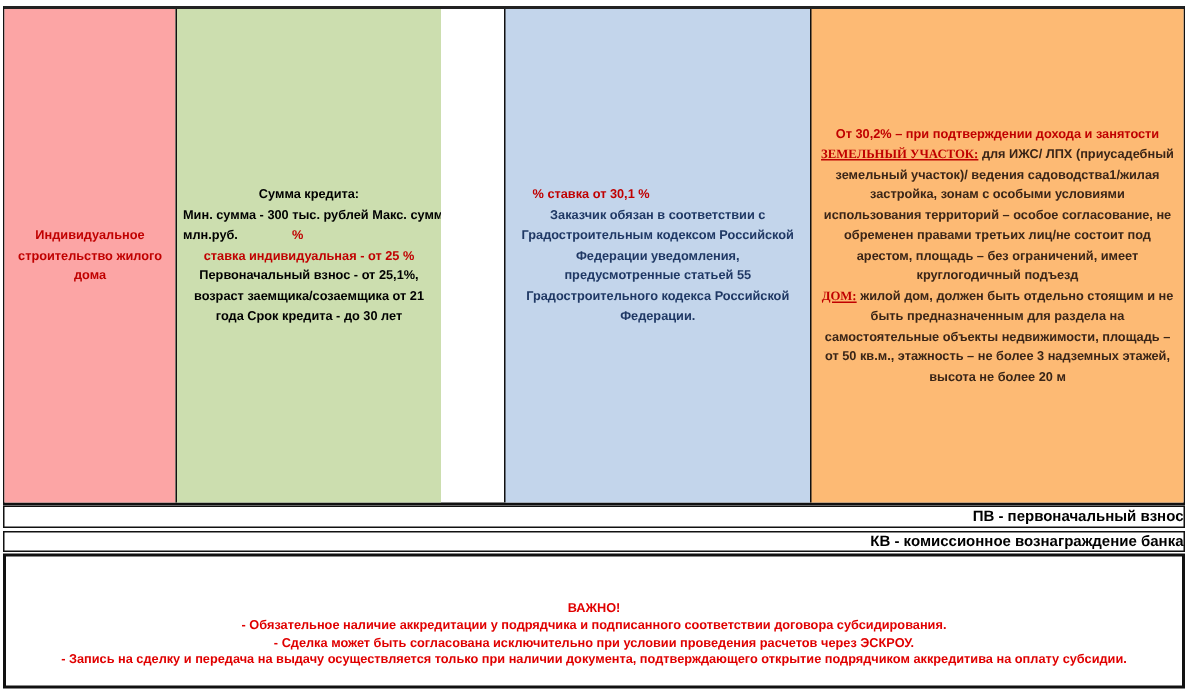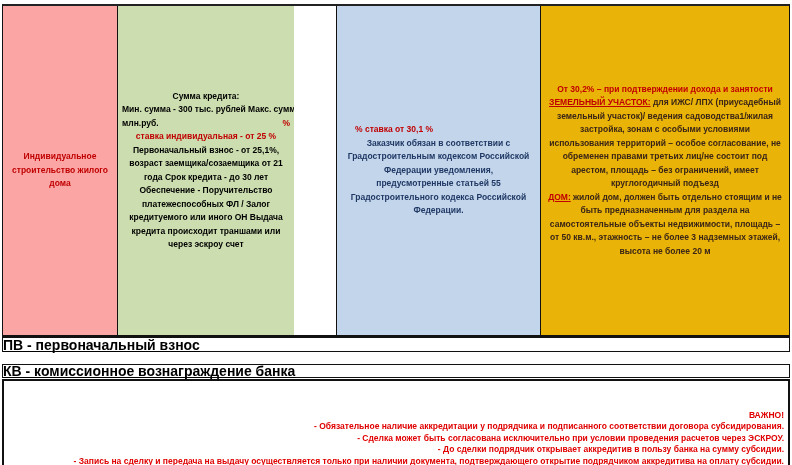--- a/index.html
+++ b/index.html
@@ -34,52 +34,50 @@
     justify-content: center;
     font-size: 8.5px;
     line-height: 13.5px;
     text-align: center;
     overflow: hidden;
   }
   .cell + .cell { border-left: 1px solid #111111; }
   .cell-gray   { width: 114px; background: #fca5a5; color: #C00000; padding: 0 5px; }
   .cell-green  { width: 177px; background: #CCDEAF; color: #000000; padding: 0 4px; }
   .cell-blue   { width: 204px; background: #C3D5EB; color: #1F3864; padding: 0 9px; margin-left: 42px; }
-  .cell-tan    { flex: 1;      background: #eab308; color: #3A2517; padding: 0 6px; }
+  .cell-tan    { flex: 1;      background: #fdba74; color: #3A2517; padding: 0 6px; }
   .red   { color: #C00000; }
-  .u     { text-decoration: underline; }
+  .u     { text-decoration: underline; font-family: Liberation Serif, serif; }
   .nowrap { white-space: nowrap; }
   .line-split {
     display: flex;
-    justify-content: space-between;
     align-items: baseline;
     gap: 36px;
   }
   .rate-indent { text-align: left; padding-left: 9px; }
   .legend-row {
     height: 15px;
     border: 1px solid #111111;
     background: #ffffff;
     display: flex;
     align-items: center;
-    justify-content: flex-start;
-    font-size: 14px;
+    justify-content: flex-end;
+    font-size: 10px;
     color: #000000;
-    text-decoration: underline;
   }
-  .legend-row.kv { height: 14px; margin-top: 12px; }
+  .legend-row.kv { height: 14px; margin-top: 2px; }
   .notice {
     margin-top: 1px;
     height: 90px;
     border: 2px solid #111111;
     background: #ffffff;
     color: #E00000;
     font-size: 8.5px;
     line-height: 11.4px;
-    text-align: right;
+    text-align: center;
     padding: 29px 4px 0 4px;
   }
 </style>
 </head>
 <body>
 
 <div class="sheet">
   <div class="grid">
 
     <div class="cells-row">
@@ -90,21 +88,20 @@
 
       <div class="cell cell-green">
         <div>Сумма кредита:</div>
         <div class="nowrap">Мин. сумма - 300 тыс. рублей Макс. сумма – 100</div>
         <div class="line-split">
           <span>млн.руб.</span>
           <span class="red">%</span>
         </div>
         <div class="red">ставка индивидуальная - от 25 %</div>
         <div>Первоначальный взнос - от 25,1%, возраст заемщика/созаемщика от 21 года Срок кредита - до 30 лет</div>
-        <div>Обеспечение - Поручительство платежеспособных ФЛ / Залог кредитуемого или иного ОН Выдача кредита происходит траншами или через эскроу счет</div>
       </div>
 
       <div class="cell cell-blue">
         <div class="red rate-indent">% ставка от 30,1 %</div>
         <div>Заказчик обязан в соответствии с Градостроительным кодексом Российской Федерации уведомления, предусмотренные статьей 55 Градостроительного кодекса Российской Федерации.</div>
       </div>
 
       <div class="cell cell-tan">
         <div class="red nowrap">От 30,2% – при подтверждении дохода и занятости</div>
         <div><span class="red u">ЗЕМЕЛЬНЫЙ УЧАСТОК:</span><span> для ИЖС/ ЛПХ (приусадебный земельный участок)/ ведения садоводства1/жилая застройка, зонам с особыми условиями использования территорий – особое согласование, не обременен правами третьих лиц/не состоит под арестом, площадь – без ограничений, имеет круглогодичный подъезд</span></div>
@@ -118,18 +115,17 @@
     </div>
 
     <div class="legend-row kv">
       <div>КВ - комиссионное вознаграждение банка</div>
     </div>
 
     <div class="notice">
       <div>ВАЖНО!</div>
       <div>- Обязательное наличие аккредитации у подрядчика и подписанного соответствии договора субсидирования.</div>
       <div>- Сделка может быть согласована исключительно при условии проведения расчетов через ЭСКРОУ.</div>
-      <div>- До сделки подрядчик открывает аккредитив в пользу банка на сумму субсидии.</div>
       <div>- Запись на сделку и передача на выдачу осуществляется только при наличии документа, подтверждающего открытие подрядчиком аккредитива на оплату субсидии.</div>
     </div>
 
   </div>
 </div>
 
 </body></html>

